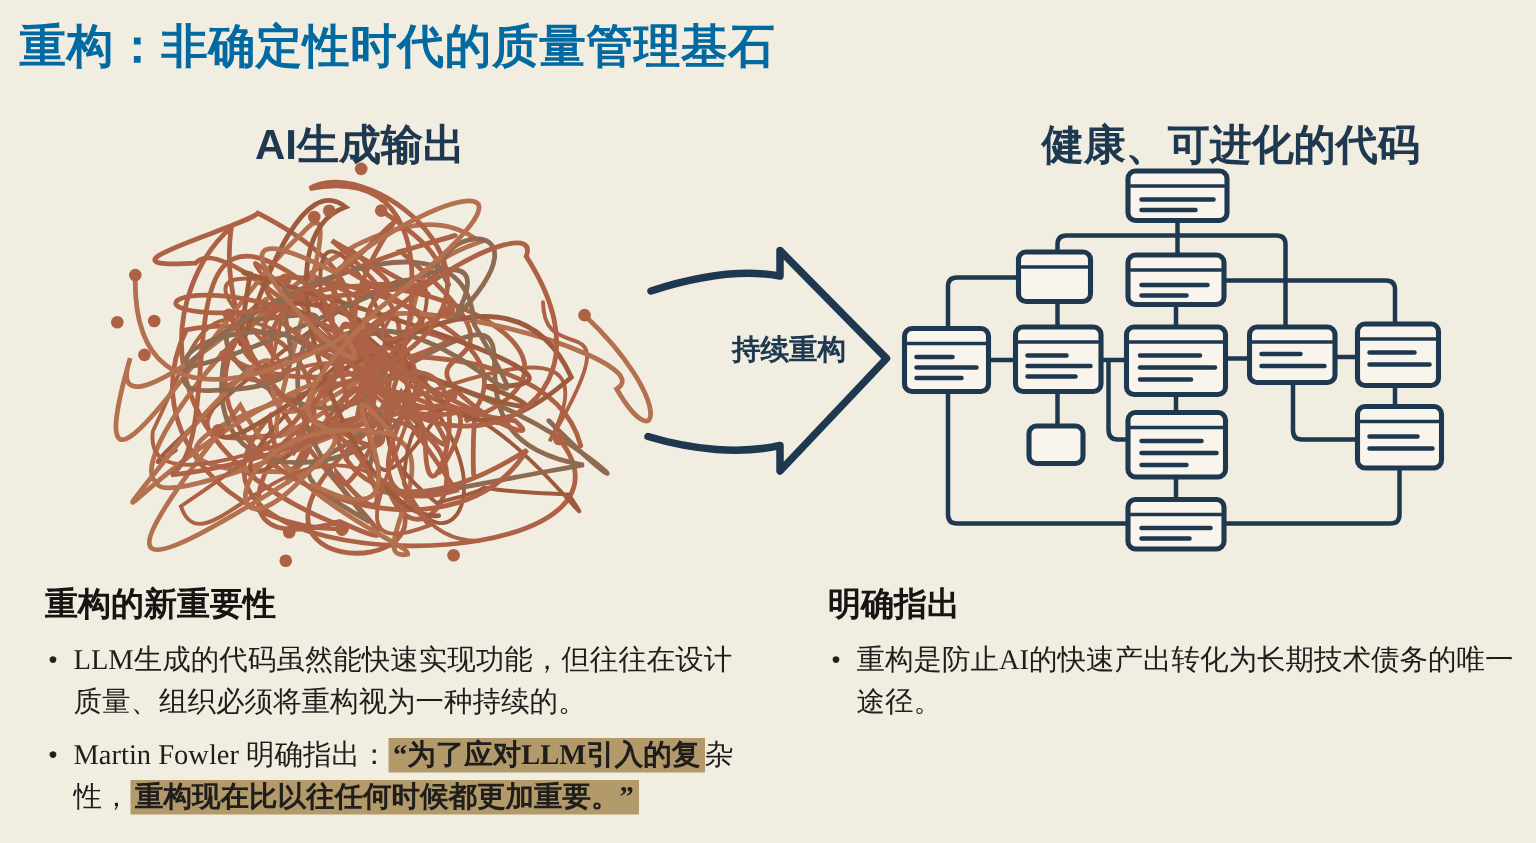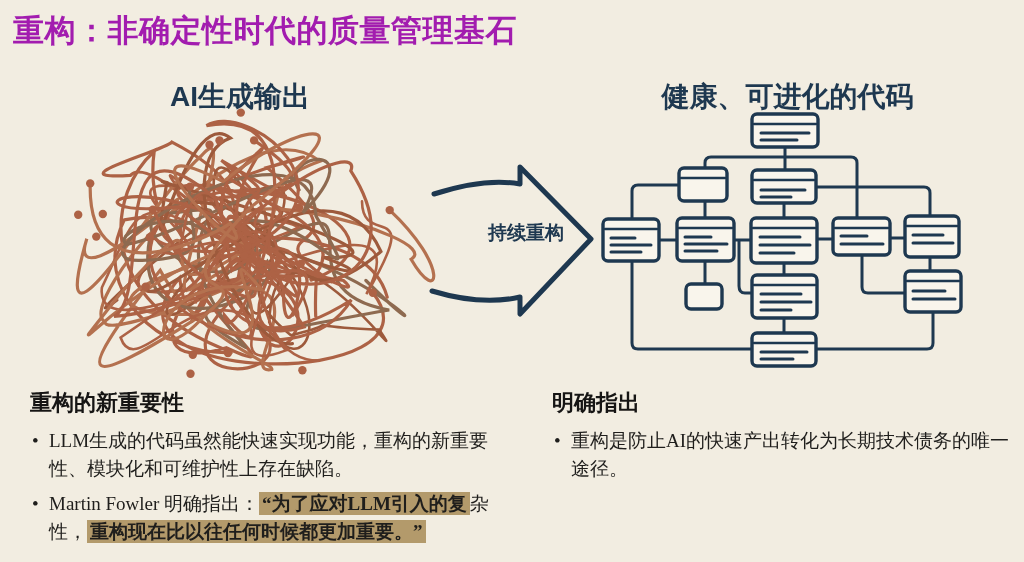--- a/index.html
+++ b/index.html
@@ -6,30 +6,30 @@
   body{width:1024px;height:562px;overflow:hidden;}
   .slide{
     position:relative;width:1024px;height:562px;
     background:var(--bg,#f2ede1);
     font-family:"Liberation Sans",sans-serif;
     color:var(--text,#1d1c1a);
   }
   .title{
     position:absolute;left:13px;top:10px;margin:0;
     font-size:31px;font-weight:900;letter-spacing:0.5px;
-    color:#a21caf;
+    color:#0369a1;
   }
   .art{position:absolute;left:0;top:0;width:1024px;height:562px;}
   .diagram-label{
     position:absolute;top:78px;
     font-size:28px;font-weight:800;color:var(--navy,#1e3850);
     text-align:center;white-space:nowrap;
   }
   .label-left{left:120px;width:240px;}
-  .label-right{left:645px;width:285px;}
+  .label-right{left:678px;width:285px;}
   .arrow-label{
     position:absolute;left:476px;top:220px;width:100px;
     font-size:19px;font-weight:800;color:var(--navy,#1e3850);
     text-align:center;white-space:nowrap;
   }
   .cols{
     position:absolute;left:30px;top:388px;width:996px;
     display:flex;gap:48px;
   }
   .col{width:478px;}
@@ -179,21 +179,21 @@
         <line x1="761" y1="359" x2="793" y2="359" stroke="#1e3850" stroke-width="3"></line>
       </g>
   </svg>
 
   <div class="arrow-label">持续重构</div>
 
   <div class="cols">
     <section class="col">
       <h2>重构的新重要性</h2>
       <ul>
-        <li><span>LLM生成的代码虽然能快速实现功能，重构的新重要性、模块化和可维护性上存在缺陷。</span></li>
+        <li><span>LLM生成的代码虽然能快速实现功能，但往往在设计质量、组织必须将重构视为一种持续的。</span></li>
         <li><span>Martin Fowler 明确指出：</span><span class="hl">“为了应对LLM引入的复</span><span>杂性，</span><span class="hl bold">重构现在比以往任何时候都更加重要。”</span></li>
       </ul>
     </section>
     <section class="col">
       <h2>明确指出</h2>
       <ul>
         <li><span>重构是防止AI的快速产出转化为长期技术债务的唯一途径。</span></li>
       </ul>
     </section>
   </div>

